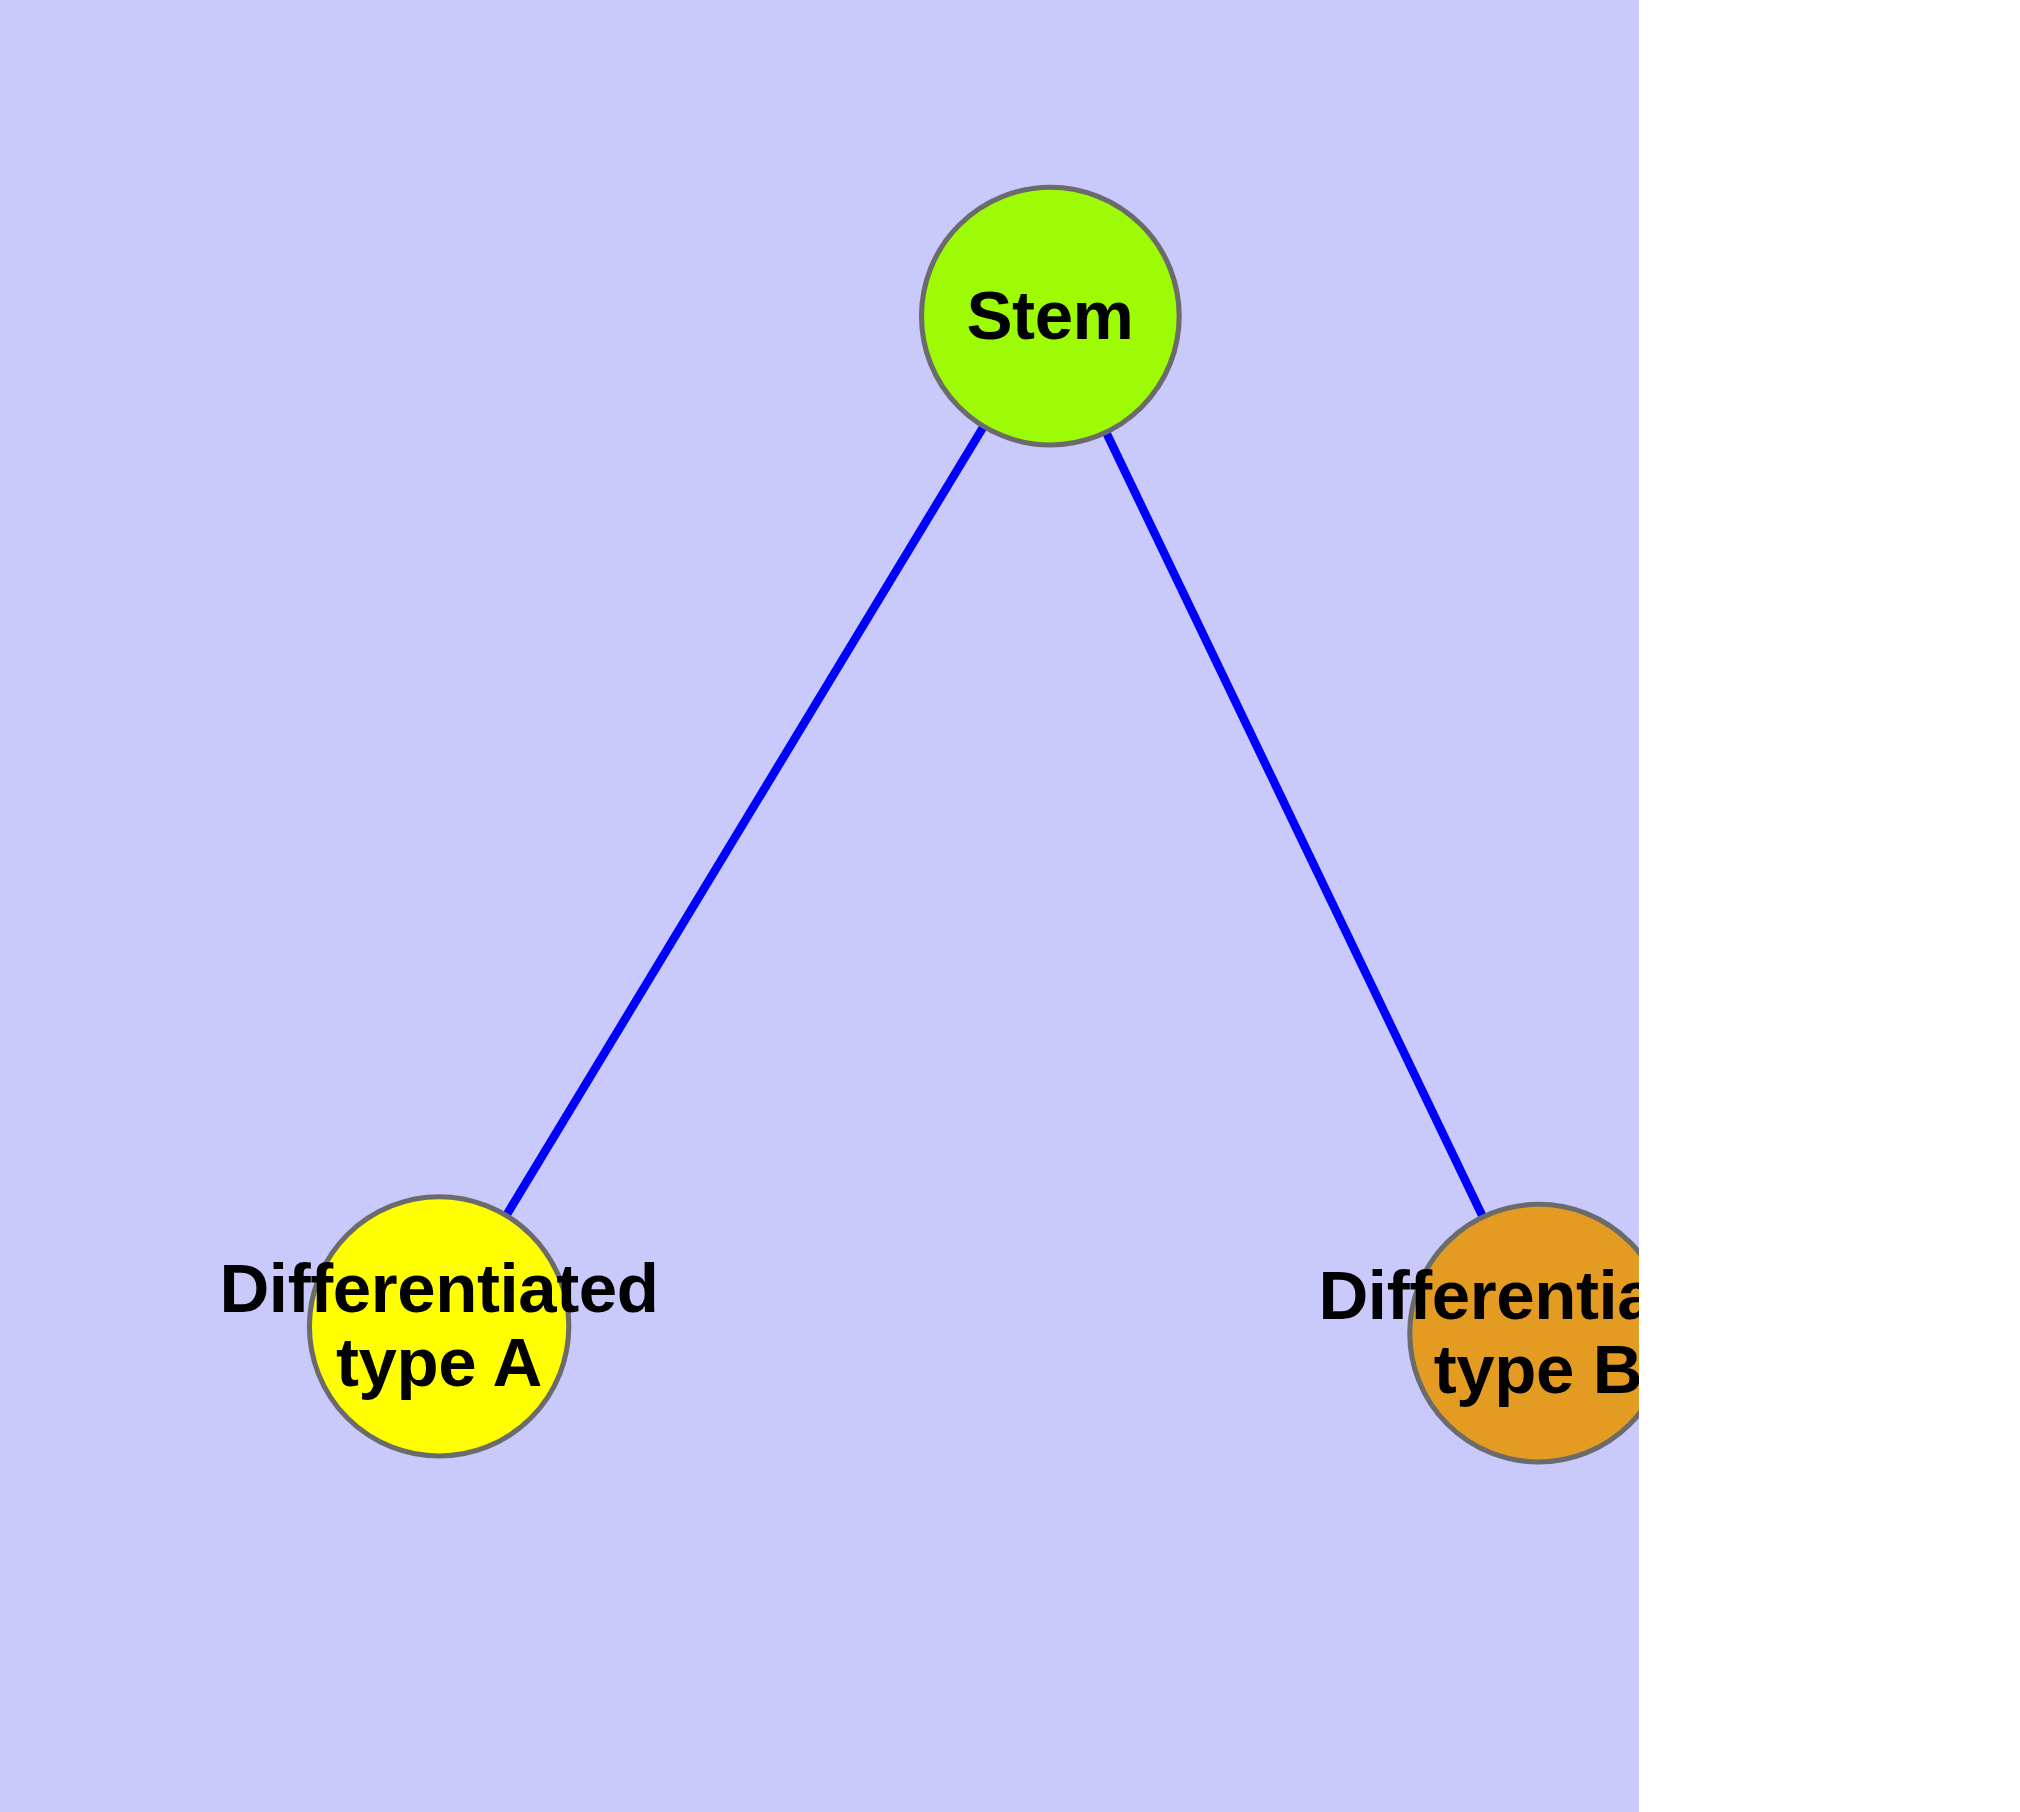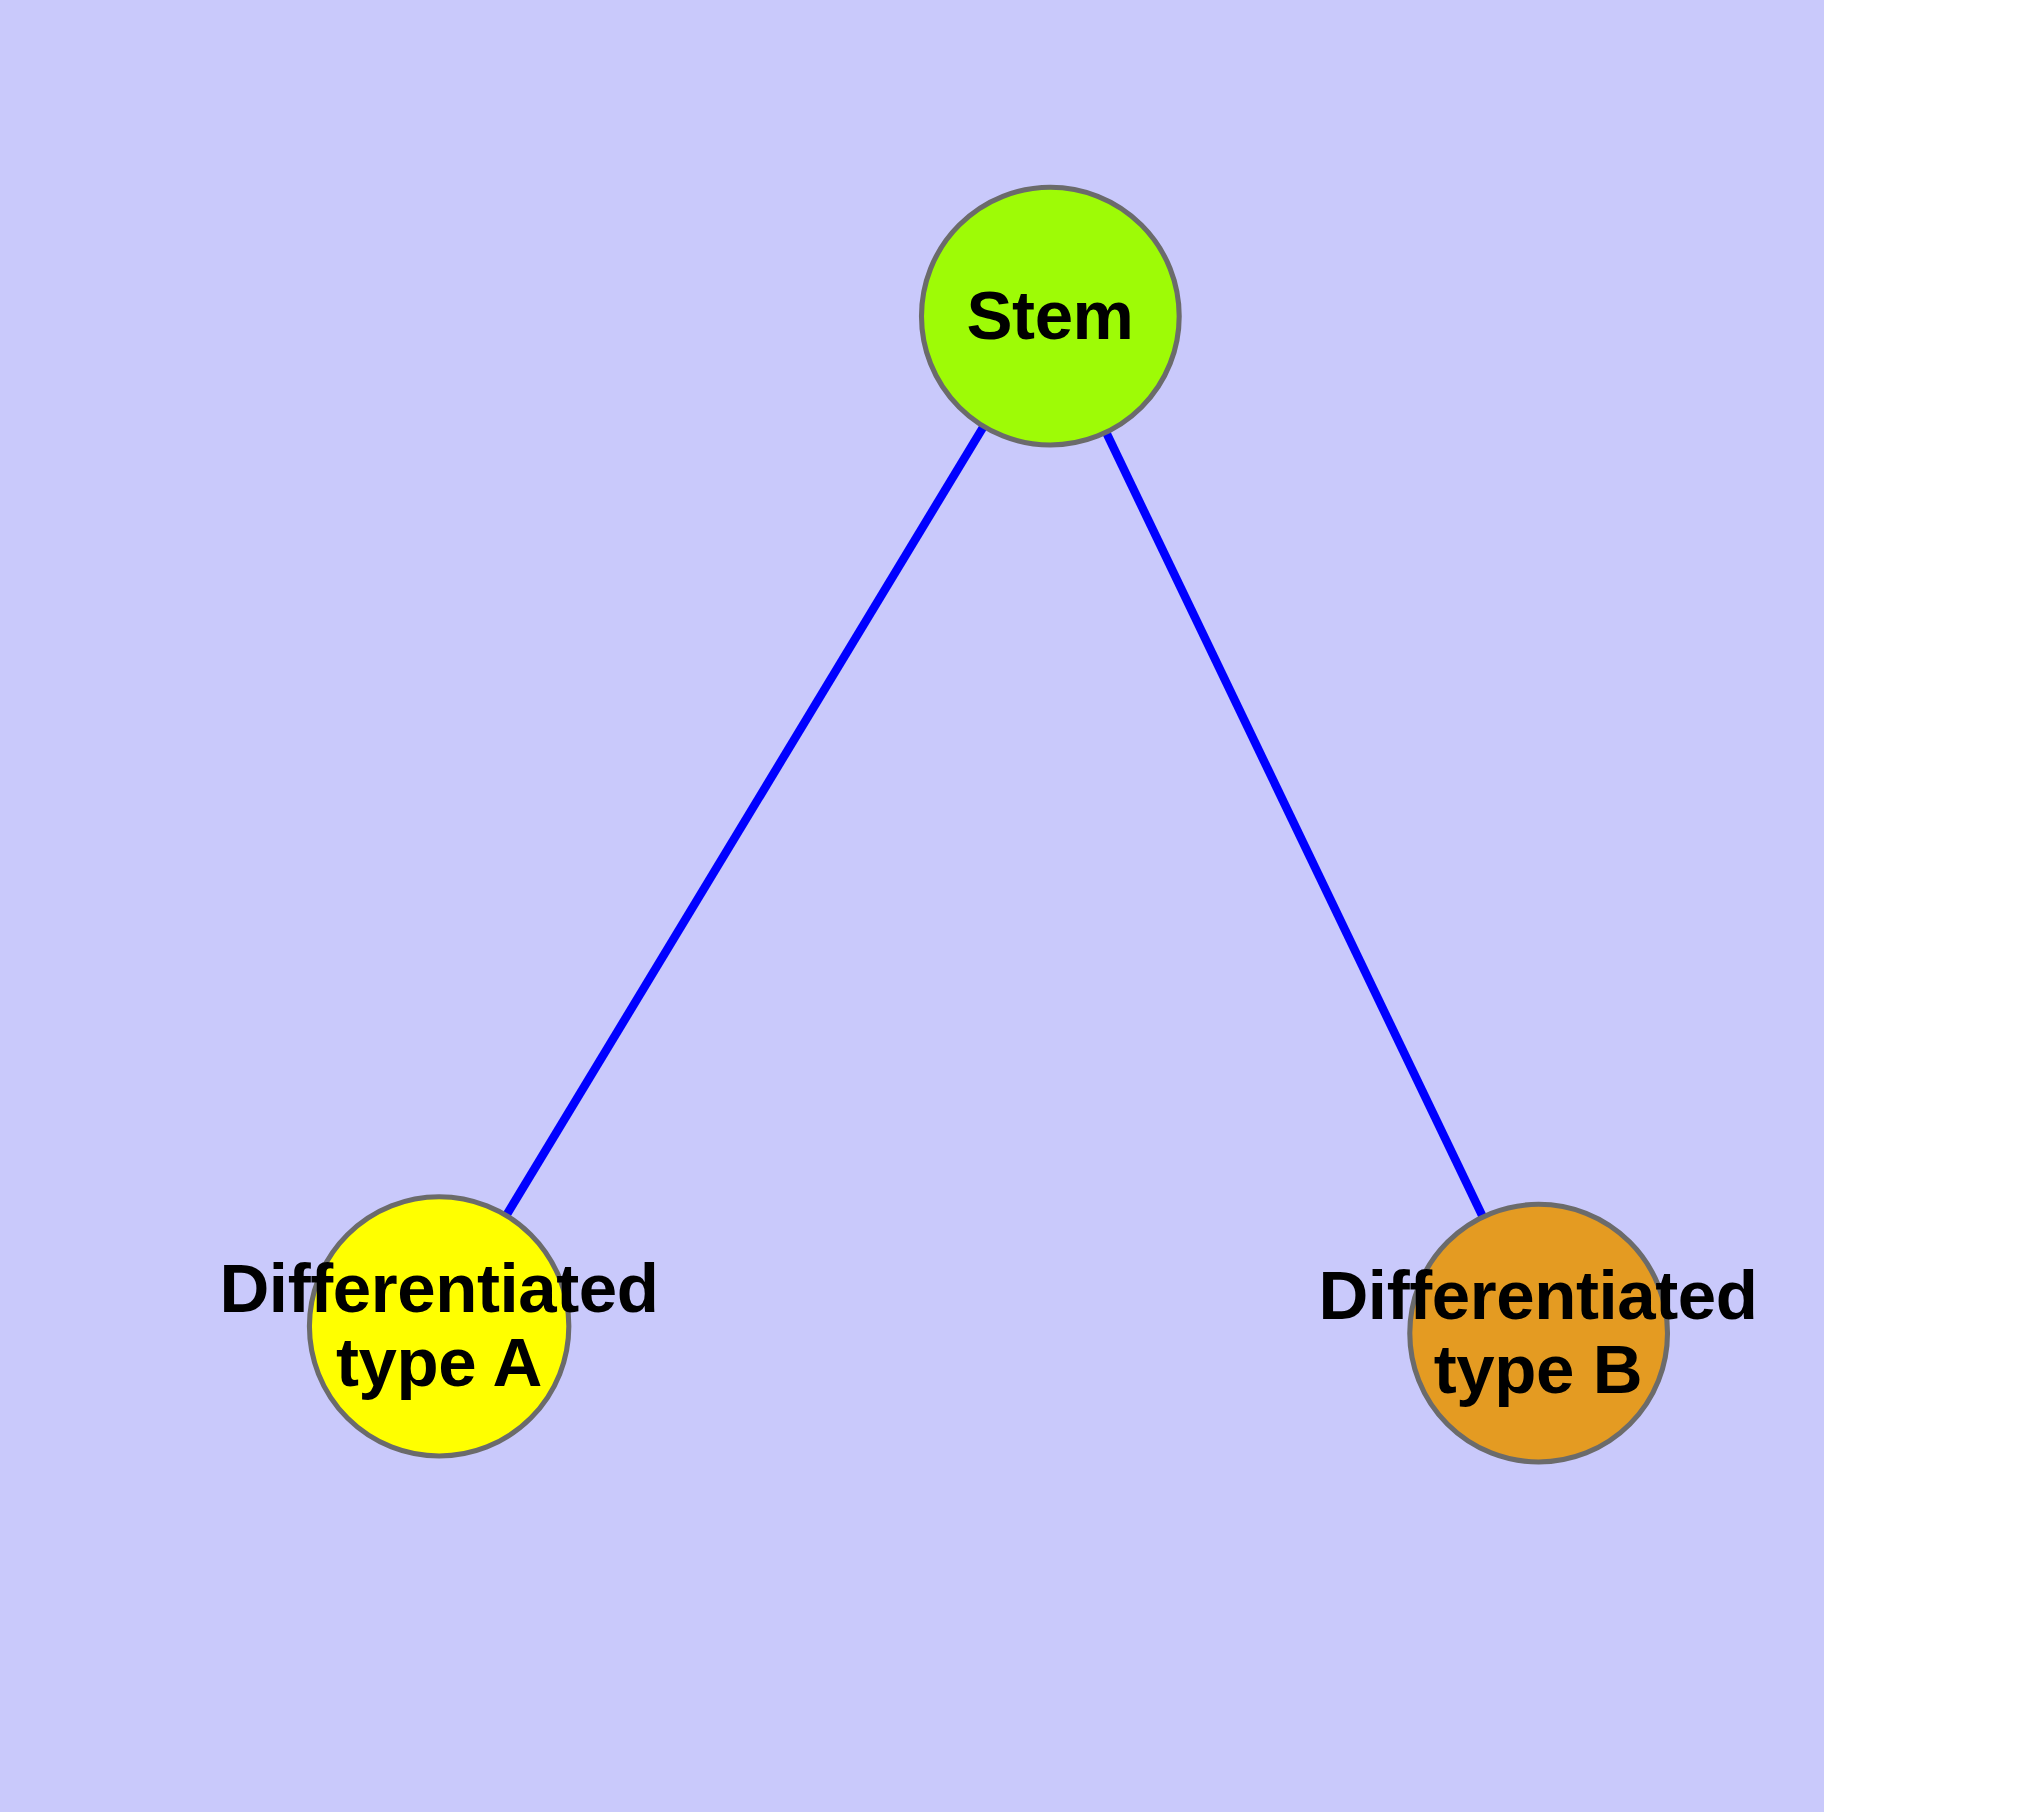--- a/index.html
+++ b/index.html
@@ -35,21 +35,21 @@
     line-height: 1.07;
     white-space: pre;
     letter-spacing: -0.4px;
     pointer-events: none;
     user-select: none;
   }
 </style>
 </head>
 <body>
 
-<div id="stage" style="width: 1824px; height: 1812px; background: #c4b5fd;">
+<div id="stage" style="width: 1639px; height: 1812px; background: #c4b5fd;">
 
   <svg id="graph-svg" viewBox="0 0 2384 2138" preserveAspectRatio="none" aria-hidden="true" style="width: 2021px; height: 1812px;">
 
     <rect id="bg-rect" x="0" y="0" width="2384" height="2138" fill="#C9C9FB"></rect>
 
     <g id="edges-layer">
       <line id="edge-stem-to-diff-a" x1="1239" y1="373" x2="518" y2="1565" stroke="#0000FF" stroke-width="10" stroke-linecap="butt"></line>
       <line id="edge-stem-to-diff-b" x1="1239" y1="373" x2="1815" y2="1573" stroke="#0000FF" stroke-width="10" stroke-linecap="butt"></line>
     </g>
 

